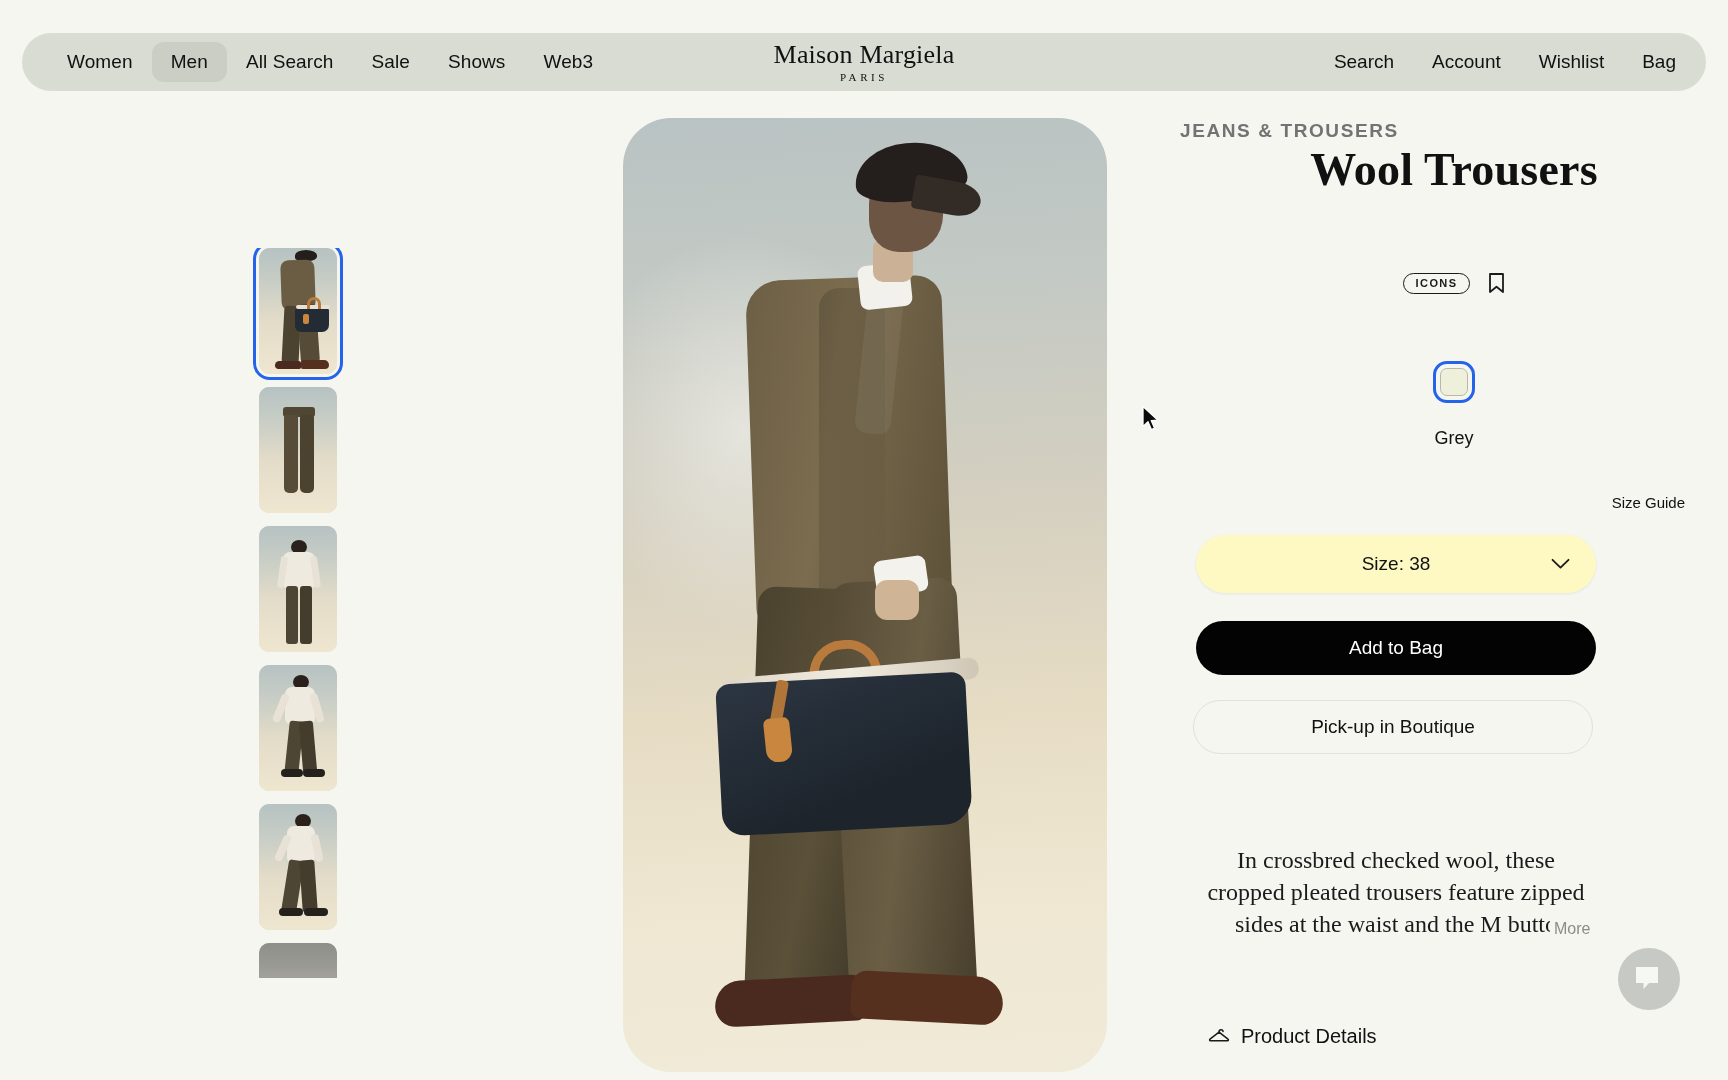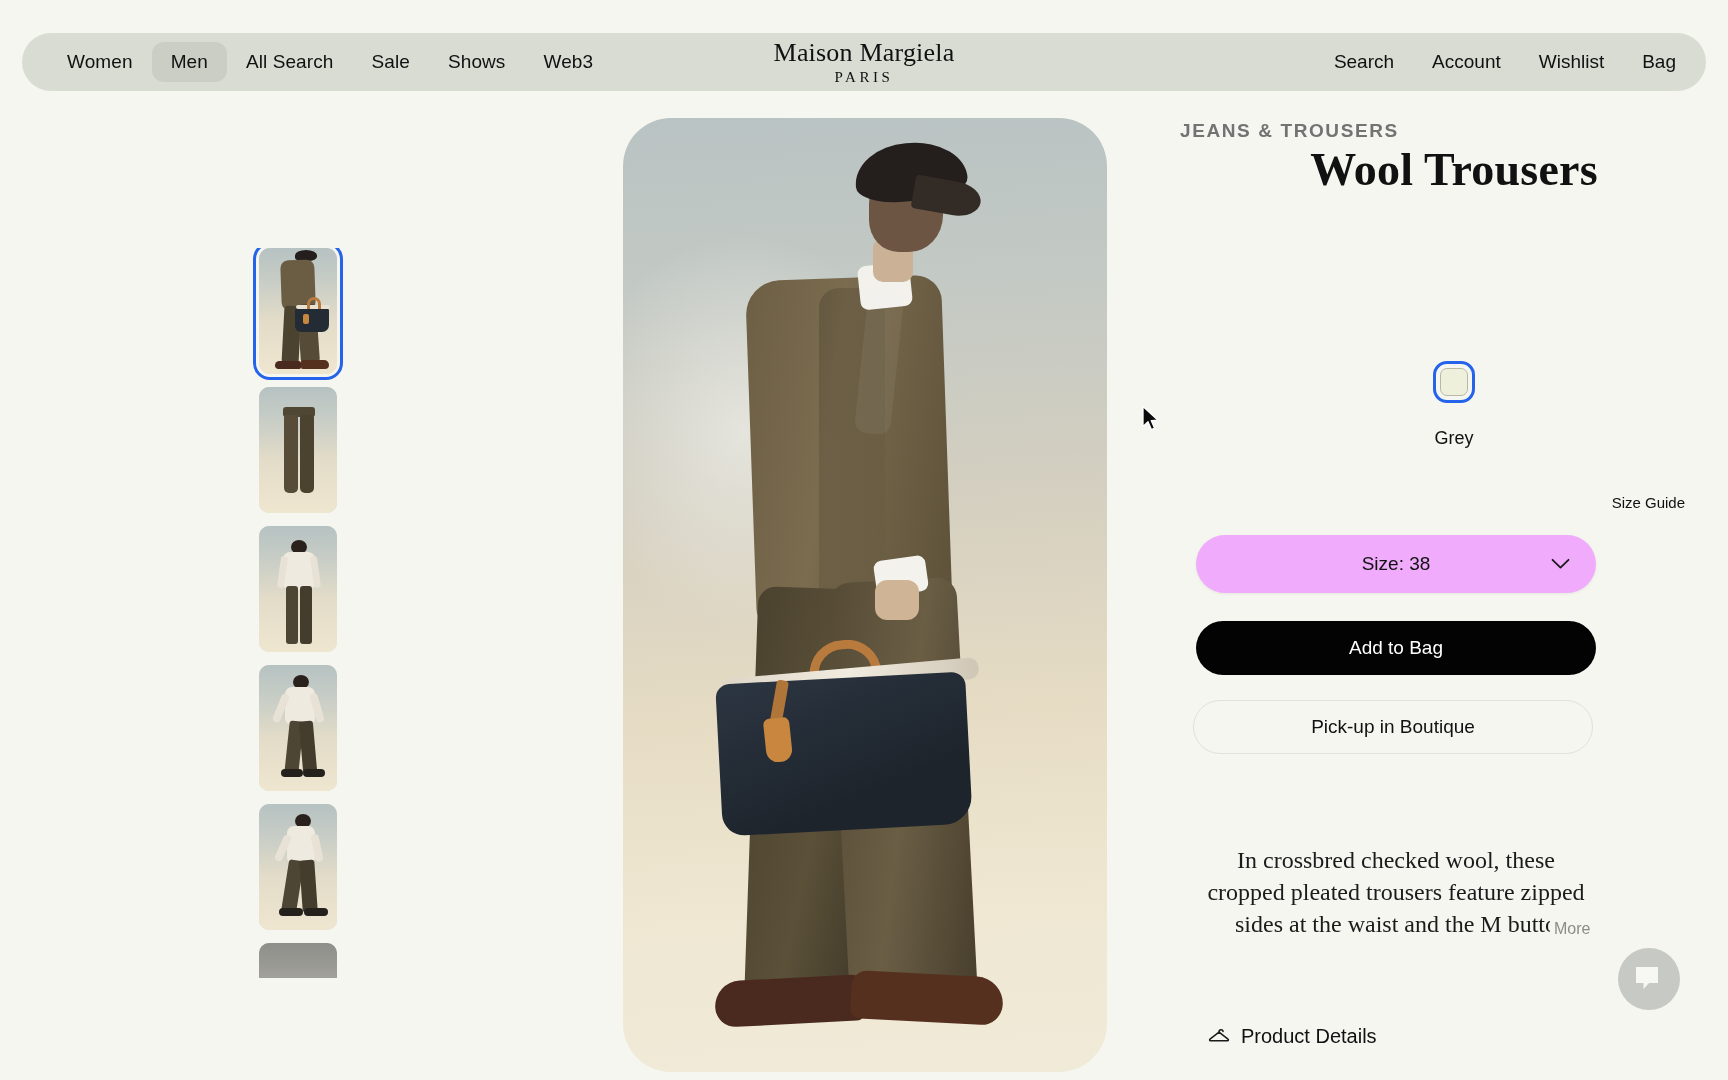--- a/index.html
+++ b/index.html
@@ -32,21 +32,21 @@
     position: absolute; left: 50%; top: 50%;
     transform: translate(-50%, -50%);
     text-align: center; line-height: 1;
   }
   .logo-main {
     font-family: "Liberation Serif", serif;
     font-size: 26px; color: #111; letter-spacing: 0.2px;
   }
   .logo-sub {
     font-family: "Liberation Serif", serif;
-    font-size: 15px; color: #111; letter-spacing: 3.6px;
+    font-size: 11px; color: #111; letter-spacing: 3.6px;
     margin-top: 4px;
   }
   .nav-right {
     position: absolute; right: 30px; top: 50%;
     transform: translateY(-50%);
     display: flex; align-items: center; gap: 38px;
   }
   .nav-right .nav-link {
     font-size: 19px; color: #111; cursor: pointer; white-space: nowrap;
   }
@@ -263,21 +263,21 @@
     text-align: center; font-size: 18px; color: #111;
   }
   .size-guide {
     position: absolute; right: 43px; top: 494px;
     font-size: 15px; color: #111;
     cursor: pointer;
   }
   .size-select {
     position: absolute; left: 16px; top: 535px;
     width: 400px; height: 58px;
-    background: #f0abfc; border-radius: 29px;
+    background: #fef9c3; border-radius: 29px;
     display: flex; align-items: center; justify-content: center;
     font-size: 19px; color: #111; cursor: pointer;
     box-shadow: 0 1px 3px rgba(0,0,0,.07);
   }
   .chevron { position: absolute; right: 26px; top: 50%; transform: translateY(-50%); }
   .add-bag {
     position: absolute; left: 16px; top: 621px;
     width: 400px; height: 54px;
     background: #030303; color: #fff;
     border-radius: 27px; border: none;
@@ -445,20 +445,28 @@
     <div class="m-bag-tassel"></div>
     <div class="m-shoe-l"></div>
     <div class="m-shoe-r"></div>
   </div>
 
   <div class="panel">
 
     <div class="category">JEANS &amp; TROUSERS</div>
     <h1 class="product-title">Wool Trousers</h1>
 
+    <div class="badge-row">
+      <div class="icons-badge">ICONS</div>
+      <div class="bookmark-btn">
+        <svg width="17" height="22" viewBox="0 0 17 22" fill="none" aria-hidden="true">
+          <path d="M2 2h13v18l-6.5-5.2L2 20V2z" stroke="#1a1a1a" stroke-width="1.8" stroke-linejoin="round"></path>
+        </svg>
+      </div>
+    </div>
 
     <div class="swatch-wrap">
       <div class="swatch"></div>
     </div>
     <div class="swatch-label">Grey</div>
 
     <div class="size-guide">Size Guide</div>
 
     <div class="size-select">
       <span>Size: 38</span>

